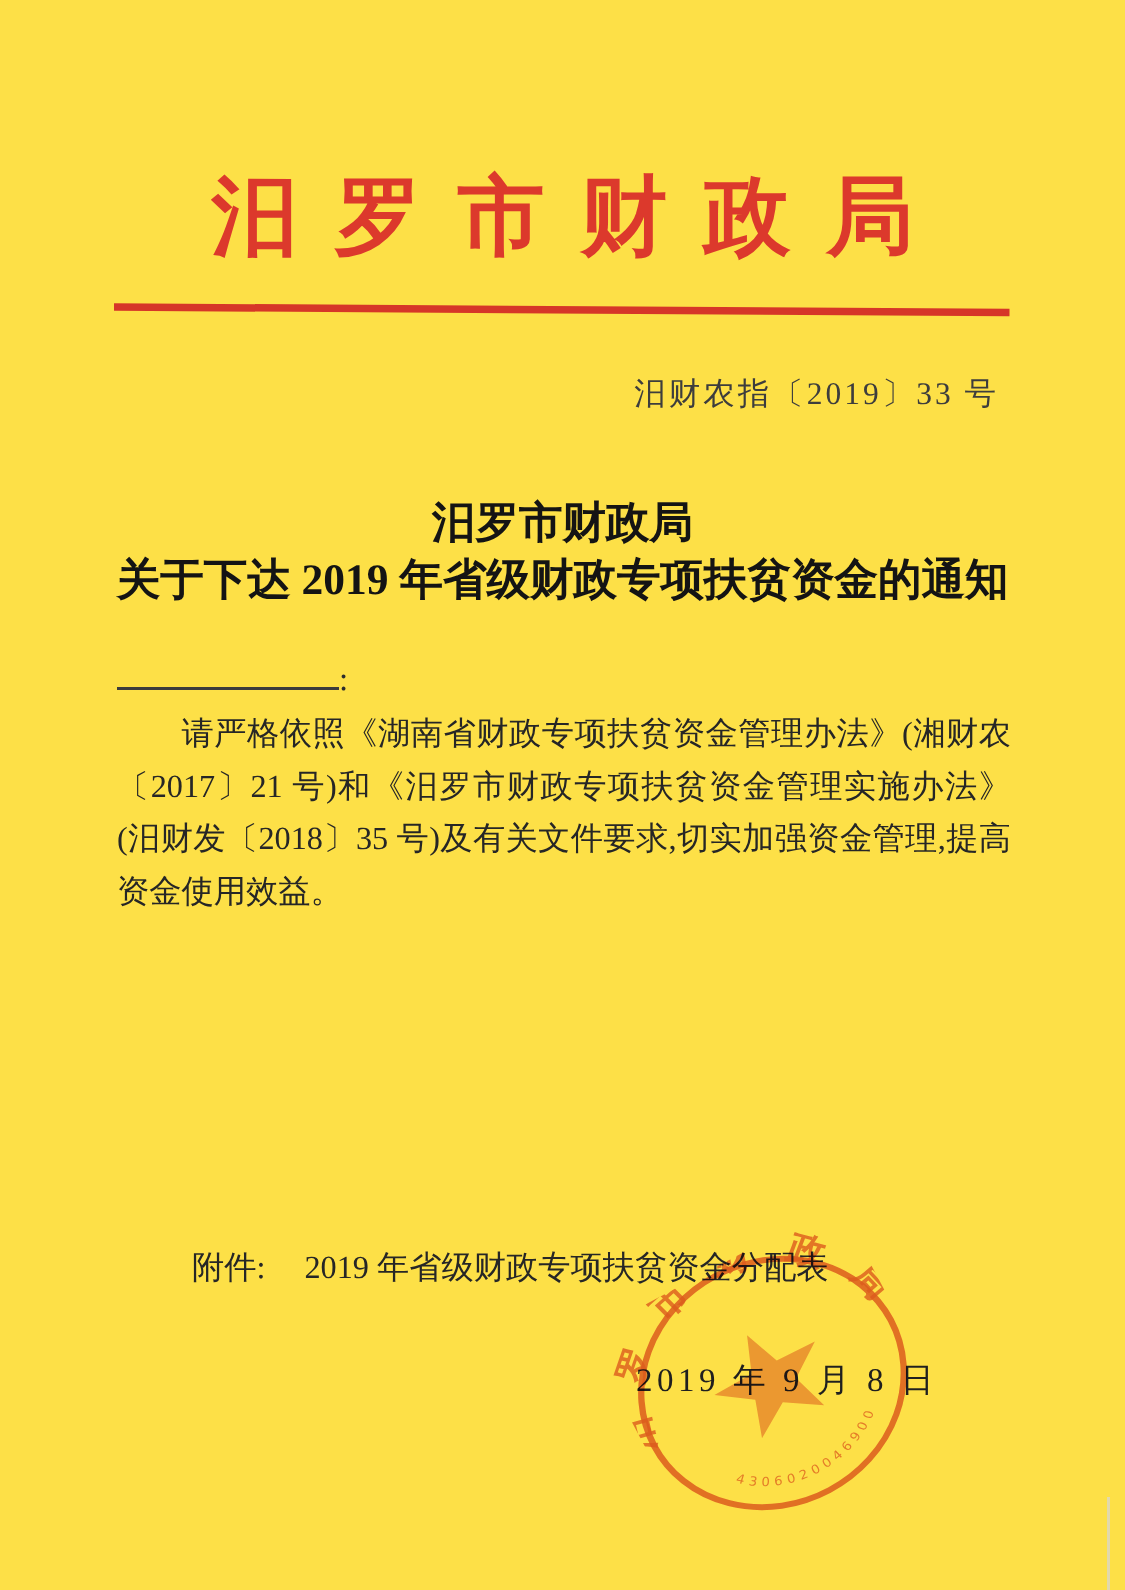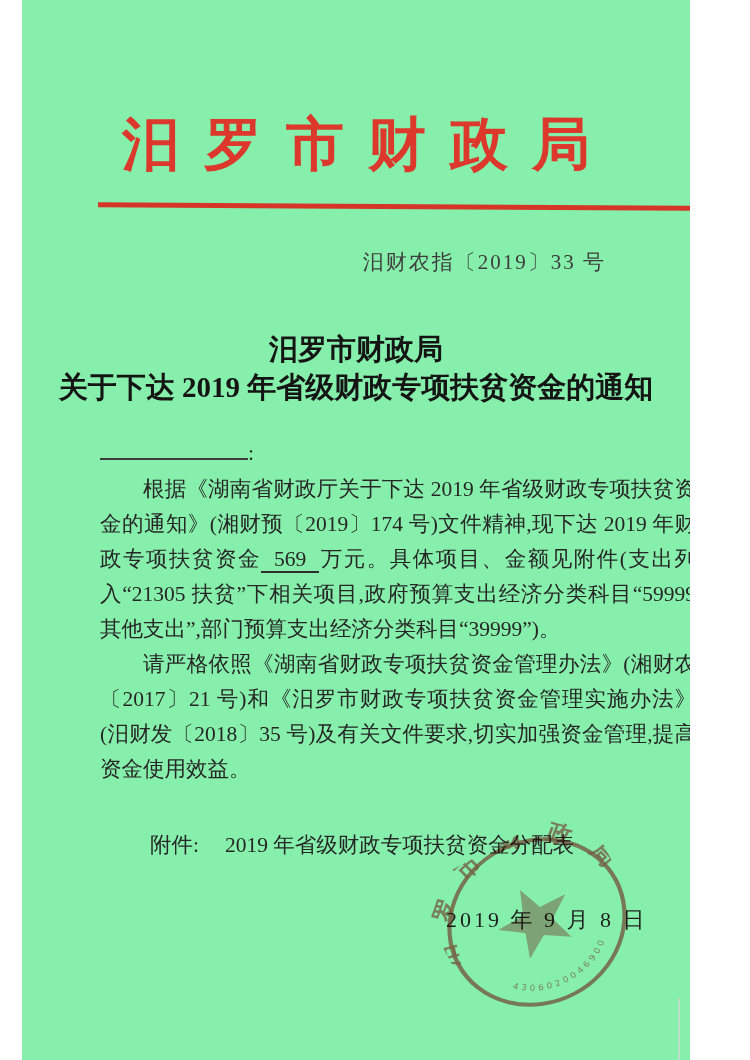--- a/index.html
+++ b/index.html
@@ -1,23 +1,22 @@
 <!DOCTYPE html>
 <html><head>
 <meta charset="utf-8">
 <style>
   html,body{margin:0;padding:0;background:#ffffff;}
   .page{
     position:relative;
-    width:668px;height:1060px;
-    background:#86efac;
+    width:750px;height:1060px;
+    background:#fde047;
     overflow:hidden;
     font-family:"Liberation Serif","DejaVu Serif",serif;
     color:#262626;
-    margin-left:22px;
   }
   .letterhead{
     position:absolute;top:106px;left:0;width:100%;
     text-align:center;
     font-size:58px;font-weight:700;
     letter-spacing:24px;padding-left:24px;box-sizing:border-box;
     color:#dc392c;
     white-space:nowrap;
   }
   .red-line{
@@ -91,21 +90,20 @@
   <div class="title">
     <div>汨罗市财政局</div>
     <div>关于下达 2019 年省级财政专项扶贫资金的通知</div>
   </div>
 
   <div class="addressee">
     <span class="blank"></span><span>:</span>
   </div>
 
   <div class="body-text">
-    <p><span>根据《湖南省财政厅关于下达 2019 年省级财政专项扶贫资金的通知》(湘财预〔2019〕174 号)文件精神,现下达 2019 年财政专项扶贫资金</span><span class="amount">569</span><span>万元。具体项目、金额见附件(支出列入“21305 扶贫”下相关项目,政府预算支出经济分类科目“59999 其他支出”,部门预算支出经济分类科目“39999”)。</span></p>
     <p>请严格依照《湖南省财政专项扶贫资金管理办法》(湘财农〔2017〕21 号)和《汨罗市财政专项扶贫资金管理实施办法》(汨财发〔2018〕35 号)及有关文件要求,切实加强资金管理,提高资金使用效益。</p>
   </div>
 
   <div class="attachment">
     <span class="att-label">附件:</span><span>2019 年省级财政专项扶贫资金分配表</span>
   </div>
 
   <div class="issue-date">2019 年 9 月 8 日</div>
 
   <div class="seal">

